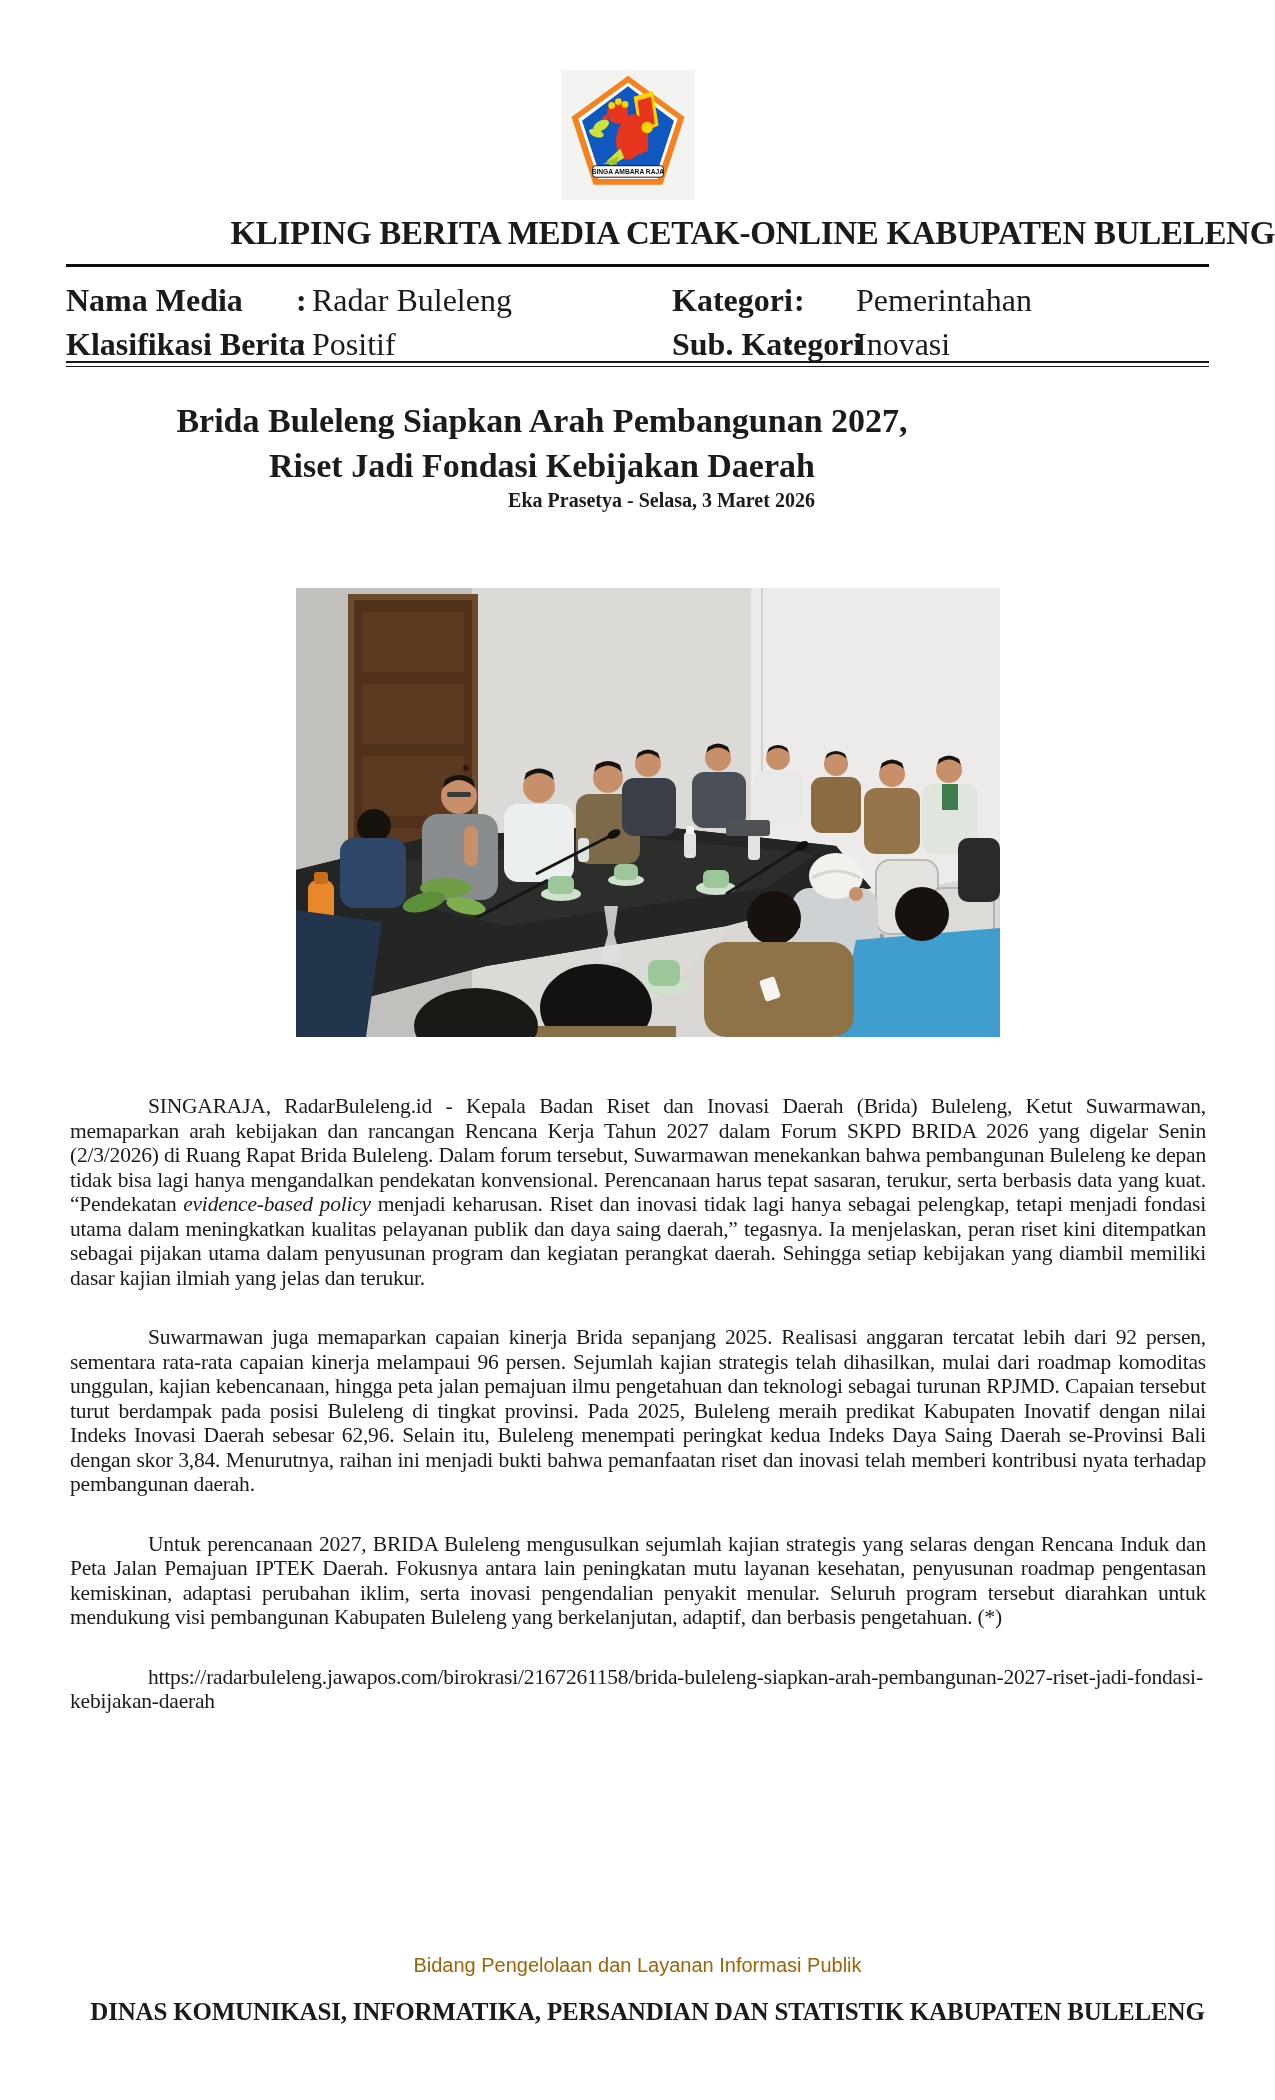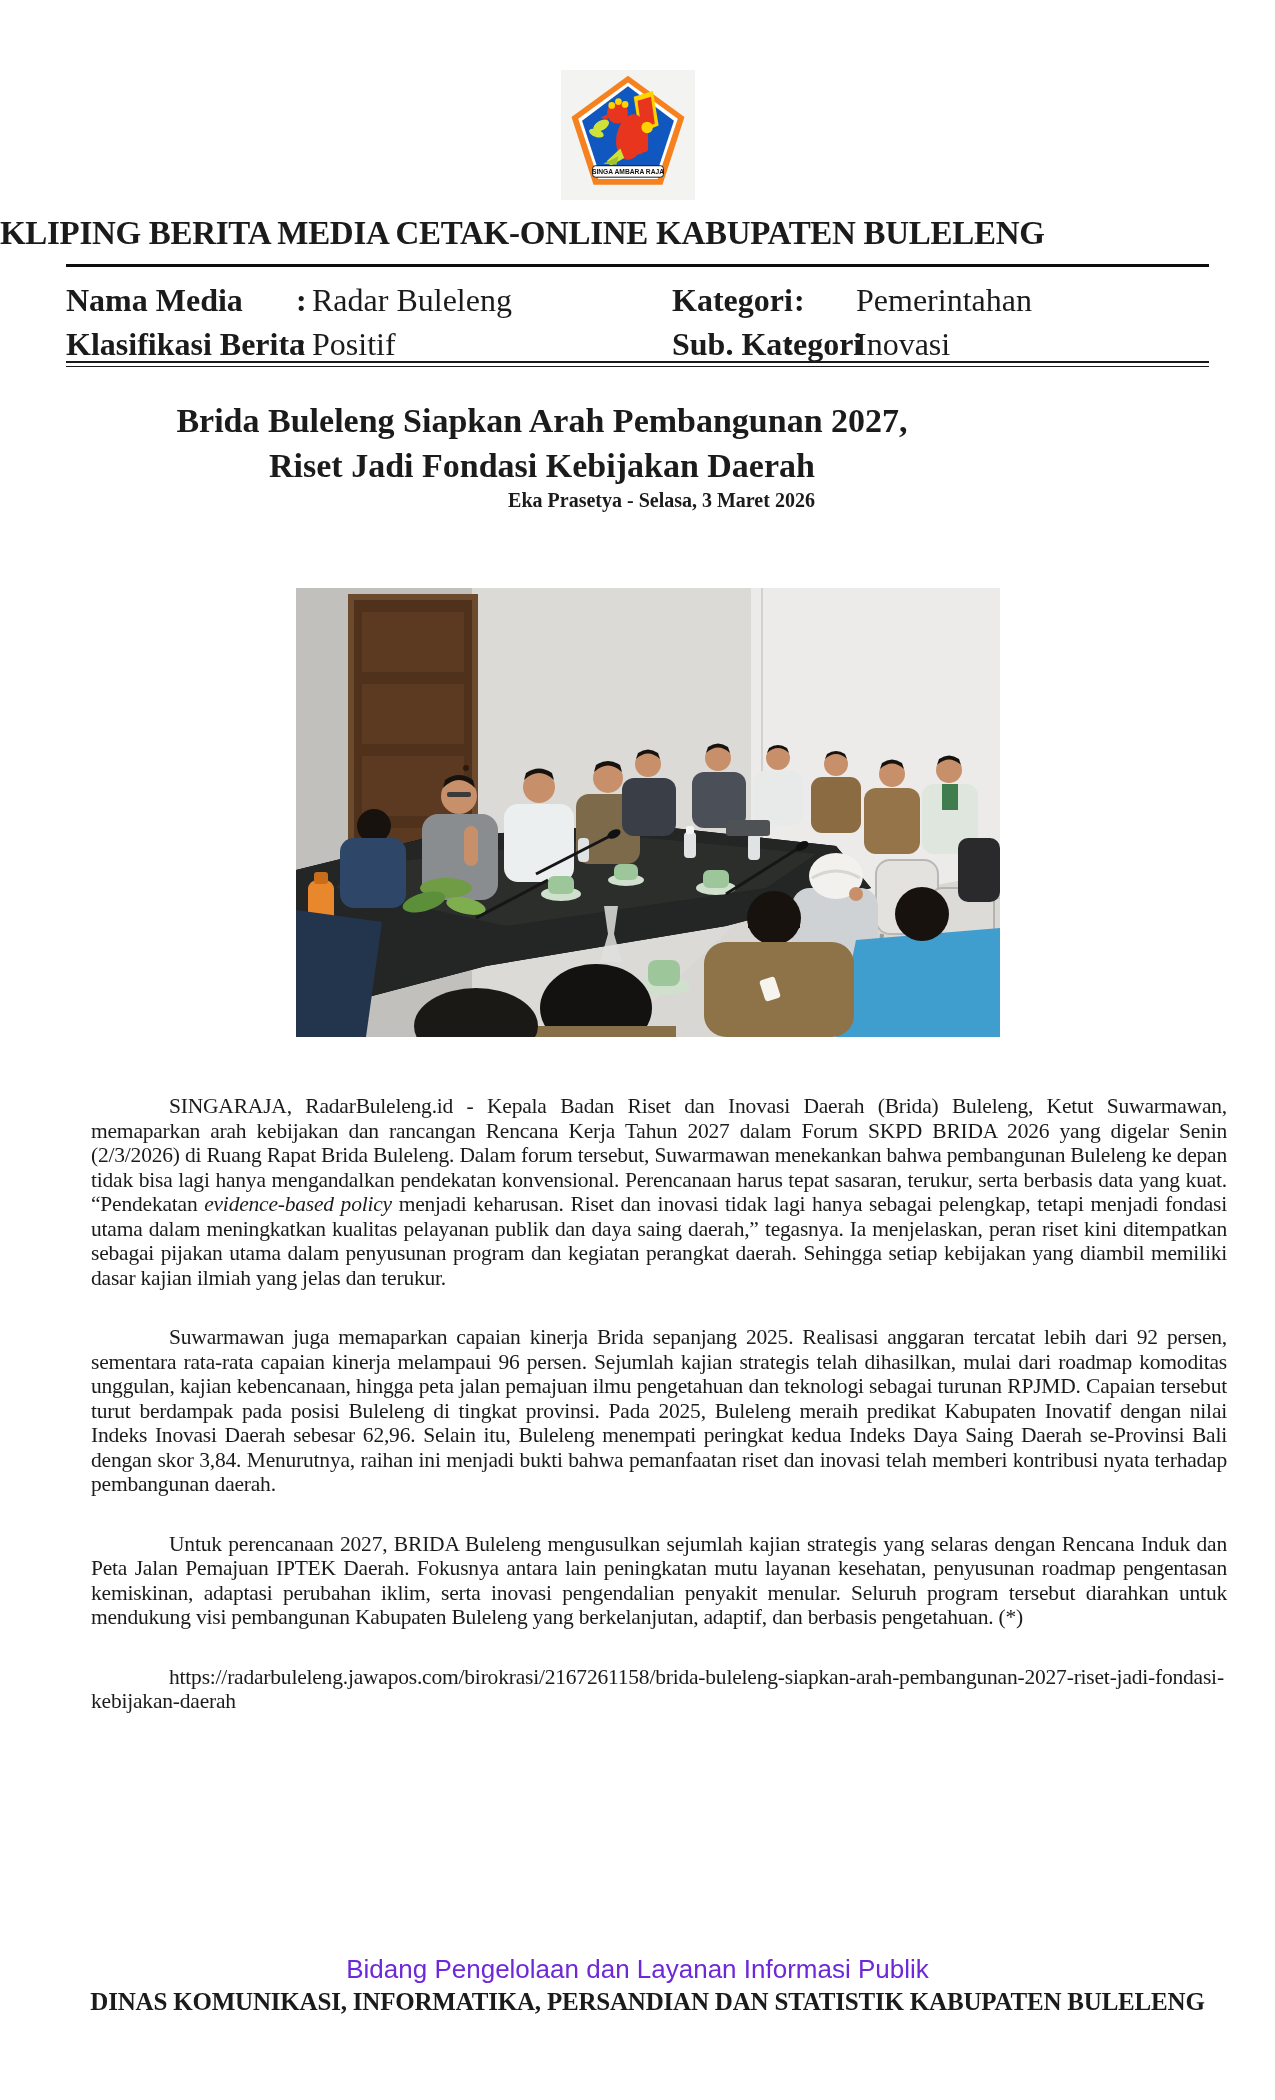--- a/index.html
+++ b/index.html
@@ -1,21 +1,21 @@
 <!DOCTYPE html>
 <html><head>
 <meta charset="utf-8">
 <style>
   html,body{margin:0;padding:0;background:#ffffff;}
   .page{position:relative;width:1275px;height:2100px;background:#ffffff;overflow:hidden;
         font-family:"Liberation Serif", serif;color:#1b1b1b;}
 
   
   .logo-wrap{position:absolute;left:561px;top:70px;width:134px;height:130px;}
-  .doc-title{position:absolute;left:0;top:215px;width:1275px;text-align:left;
+  .doc-title{position:absolute;left:0;top:215px;width:1275px;text-align:right;
              font-size:33px;font-weight:bold;letter-spacing:-0.3px;white-space:nowrap;}
   .rule-thick{position:absolute;left:66px;width:1143px;height:3px;background:#0d0d0d;}
   .rule-double{position:absolute;left:66px;width:1143px;height:3px;
                border-top:2px solid #1a1a1a;border-bottom:1px solid #1a1a1a;}
 
   
   .meta-row{position:absolute;left:66px;width:1143px;height:30px;font-size:32px;}
   .meta-row span{position:absolute;top:0;white-space:nowrap;}
   .m-lab1{left:0;font-weight:bold;}
   .m-col1{left:230px;font-weight:bold;}
@@ -29,28 +29,28 @@
              font-size:34px;font-weight:bold;line-height:45px;}
   .art-byline{position:absolute;left:0;top:489px;width:1275px;text-align:center;
               font-size:20px;font-weight:bold;margin-left:24px;}
 
   
   .photo{position:absolute;left:296px;top:588px;width:704px;height:449px;}
   .photo svg{display:block;width:100%;height:100%;}
 
   
   .body-text{position:absolute;left:70px;top:1094px;width:1136px;
-             font-size:21.5px;line-height:24.5px;text-align:justify;letter-spacing:-0.2px;margin-left:21px;}
+             font-size:21.5px;line-height:24.5px;text-align:justify;letter-spacing:-0.2px;}
   .body-text p{margin:0 0 35px 0;text-indent:78px;}
   .body-text .em{font-style:italic;}
   .article-url{margin:0;font-weight:normal;text-indent:0;word-break:break-all;}
 
   
   .footer{position:absolute;left:0;top:1954px;width:1275px;text-align:center;}
-  .footer-line1{font-family:"Liberation Sans", sans-serif;font-size:26px;color:#6d28d9;margin-bottom:3px;}
+  .footer-line1{font-family:"Liberation Sans", sans-serif;font-size:20px;color:#a16207;margin-bottom:21px;}
   .footer-line2{font-family:"Liberation Serif", serif;font-size:25px;font-weight:bold;letter-spacing:-0.2px;padding-left:20px;}
 </style>
 </head>
 <body>
 
 <div class="page">
 
   <div class="logo-wrap">
     <svg viewBox="0 0 140 136">
       <rect x="0" y="0" width="140" height="136" fill="#f3f3f1"></rect>

